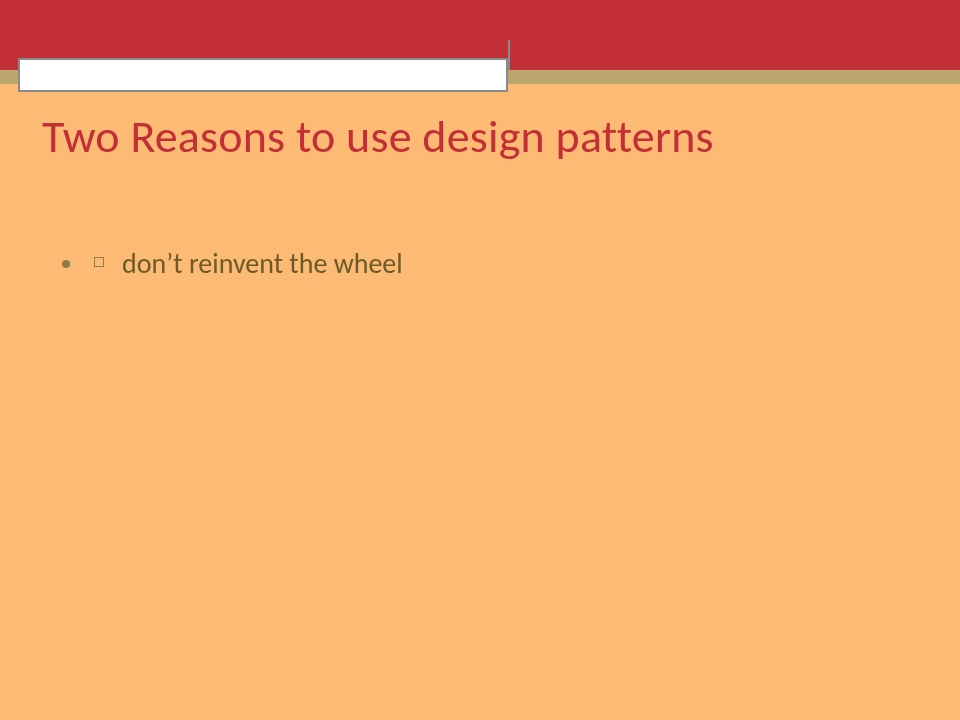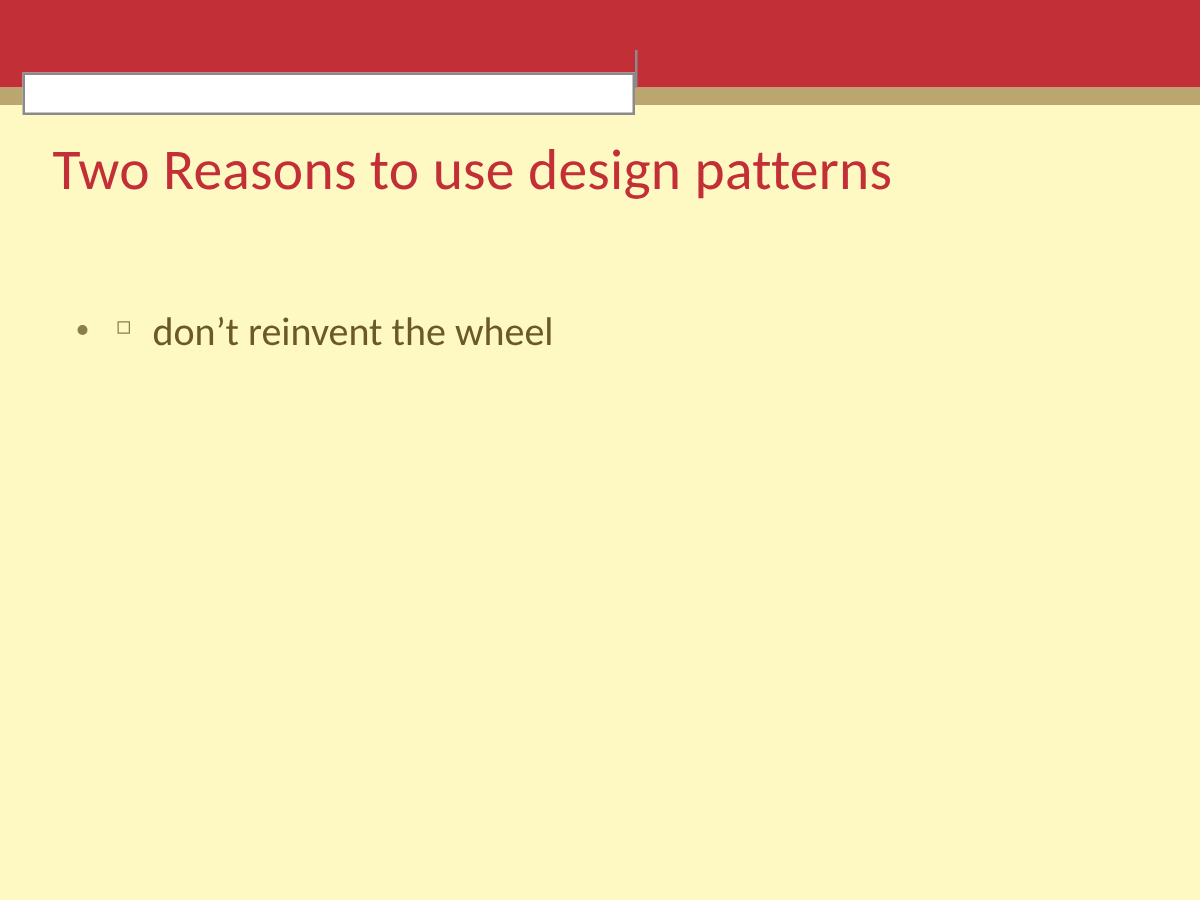--- a/index.html
+++ b/index.html
@@ -1,17 +1,17 @@
 <!DOCTYPE html>
 <html><head>
 <meta charset="utf-8">
 <style>
   * { margin: 0; padding: 0; box-sizing: border-box; }
   html, body { width: 960px; height: 720px; background: #ffffff; font-family: "Calibri", "Segoe UI", Arial, sans-serif; overflow: hidden; }
-  .slide { position: relative; width: 960px; height: 720px; background: #fef9c3; }
+  .slide { position: relative; width: 960px; height: 720px; background: #fdba74; }
 
   
   .ribbon-red { position: absolute; left: 0; top: 0; width: 960px; height: 70px; background: #c32f36; }
   .ribbon-gold { position: absolute; left: 0; top: 70px; width: 960px; height: 14px; background: #baa66e; }
   .ribbon-white-notch {
     position: absolute; left: 18px; top: 58px; width: 490px; height: 34px;
     background: #ffffff; border: 2px solid #8a8a8a;
   }
   .ribbon-inner-line {
     position: absolute; left: 508px; top: 40px; width: 2px; height: 30px; background: #8a8a8a;
@@ -28,21 +28,21 @@
   }
 
   ul.level1 { list-style: none; }
   ul.level1 > li { position: relative; padding-left: 30px; margin-bottom: 42px; }
   ul.level1 > li::before {
     content: ""; position: absolute; left: 4px; top: 14px; width: 8px; height: 8px;
     background: #8d7c4d; border-radius: 50%;
   }
 
   ul.level2 { list-style: none; margin-top: 8px; }
-  ul.level2 > li { position: relative; padding-left: 34px; color: #6b5a28; font-size: 32px; }
+  ul.level2 > li { position: relative; padding-left: 34px; color: #6b5a28; font-size: 28px; }
   ul.level2 > li::before {
     content: ""; position: absolute; left: 6px; top: 11px; width: 8px; height: 8px;
     border: 1.5px solid #8d7c4d; background: transparent;
   }
 
   .italic-lead { font-style: italic; }
 </style>
 </head>
 <body>
 

